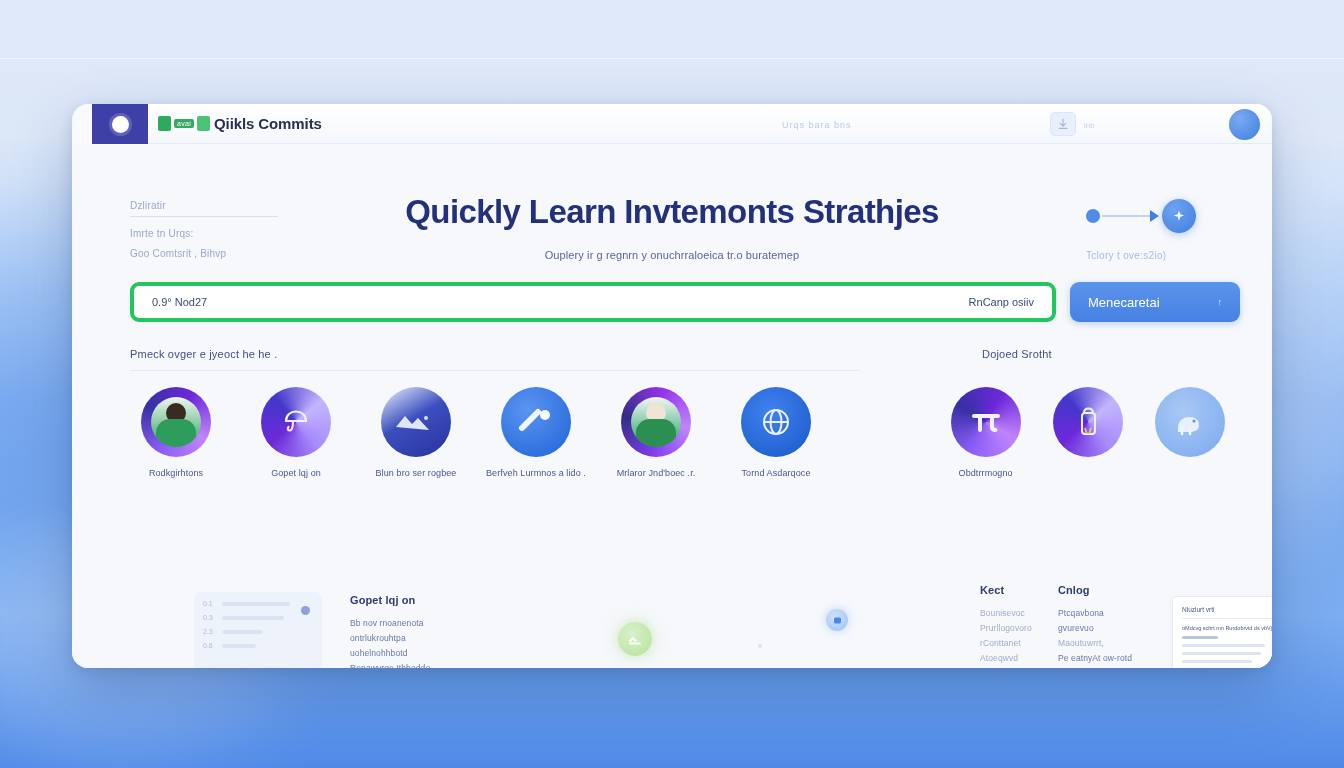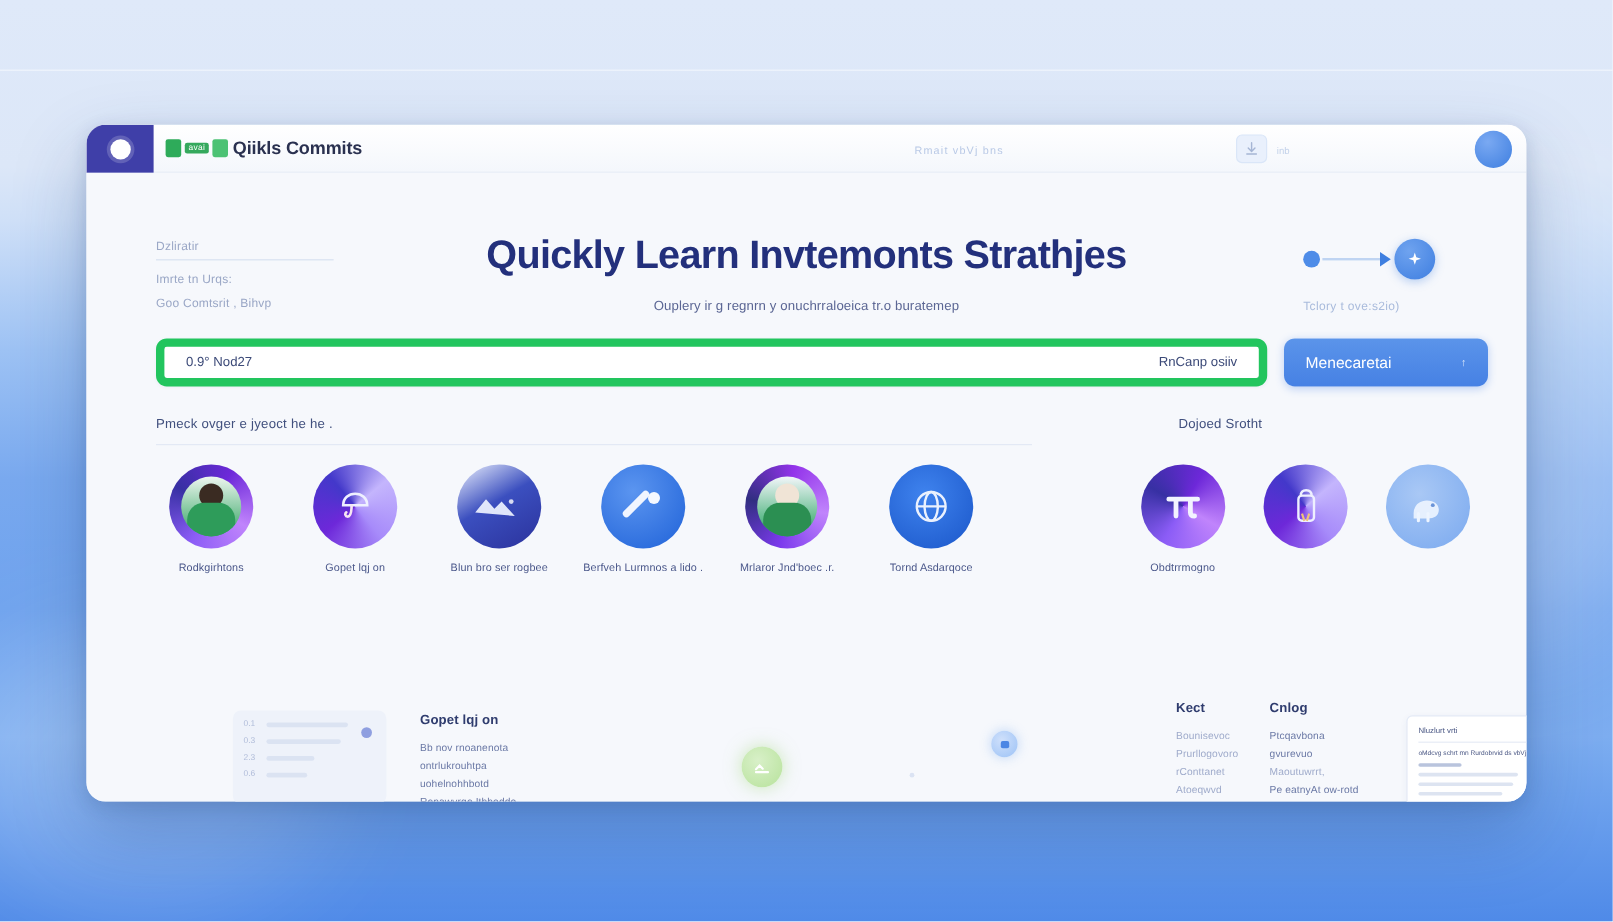--- a/index.html
+++ b/index.html
@@ -57,20 +57,21 @@
     overflow: hidden;
   }
 
   .titlebar {
     position: relative;
     height: 40px;
     background: linear-gradient(180deg,#ffffff 0%, #f4f7fc 100%);
     border-bottom: 1px solid #e5ebf6;
     display: flex;
     align-items: center;
+    margin-left: 20px;
   }
   .tb-left-block {
     position: absolute;
     left: 0; top: 0;
     width: 56px; height: 40px;
     background: #3f3fa8;
     display: flex; align-items: center; justify-content: center;
   }
   .tb-dot {
     width: 17px; height: 17px; border-radius: 50%;
@@ -171,21 +172,21 @@
     filter: blur(0.5px); letter-spacing: 0.3px;
   }
 
   
   .searchrow {
     position: absolute; left: 58px; right: 32px; top: 138px;
     display: flex; align-items: center; gap: 14px;
   }
   .searchbar {
     flex: 1; height: 40px; border-radius: 9px;
-    background: #ffffff; border: 7px solid #22c55e;
+    background: #ffffff; border: 4px solid #22c55e;
     box-shadow: 0 1px 3px rgba(40,70,130,0.05);
     display: flex; align-items: center;
     padding: 0 18px;
   }
   .search-val { font-size: 11px; color: #3c4a78; filter: blur(0.5px); }
   .search-right { margin-left: auto; font-size: 11px; color: #3c4a78; filter: blur(0.5px); }
   .primary-btn {
     width: 170px; height: 40px; border-radius: 9px; border: none;
     background: linear-gradient(180deg,#5b94ea,#4681e4);
     color: #ffffff; font-size: 13px; font-weight: 500;
@@ -346,21 +347,21 @@
         <div class="tb-dot"></div>
       </div>
 
       <div class="tb-badges">
         <div class="tb-badge-sq"></div>
         <div class="tb-badge-txt">avai</div>
         <div class="tb-badge-sq pale"></div>
       </div>
 
       <div class="tb-title">Qiikls Commits</div>
-      <div class="tb-faint">Rmait vbVj bns</div>
+      <div class="tb-faint">Urqs bara bns</div>
 
       <div class="tb-iconbox">
         <svg width="12" height="12" viewBox="0 0 12 12">
             <path d="M6 1v7M3.2 5.4L6 8.2l2.8-2.8M2 10.4h8" stroke="#6f86b5" stroke-width="1.2" fill="none" stroke-linecap="round" stroke-linejoin="round"></path>
           </svg>
       </div>
       <div class="tb-iconlabel">inb</div>
 
       <div class="tb-avatar"></div>
     </div>

